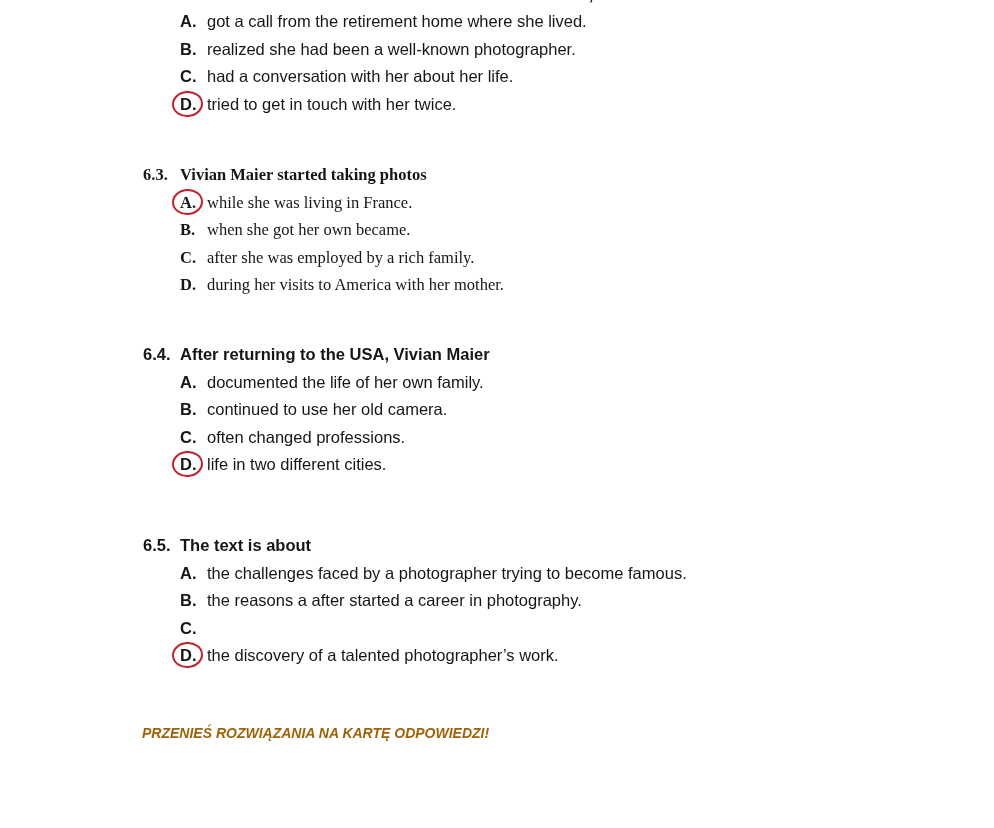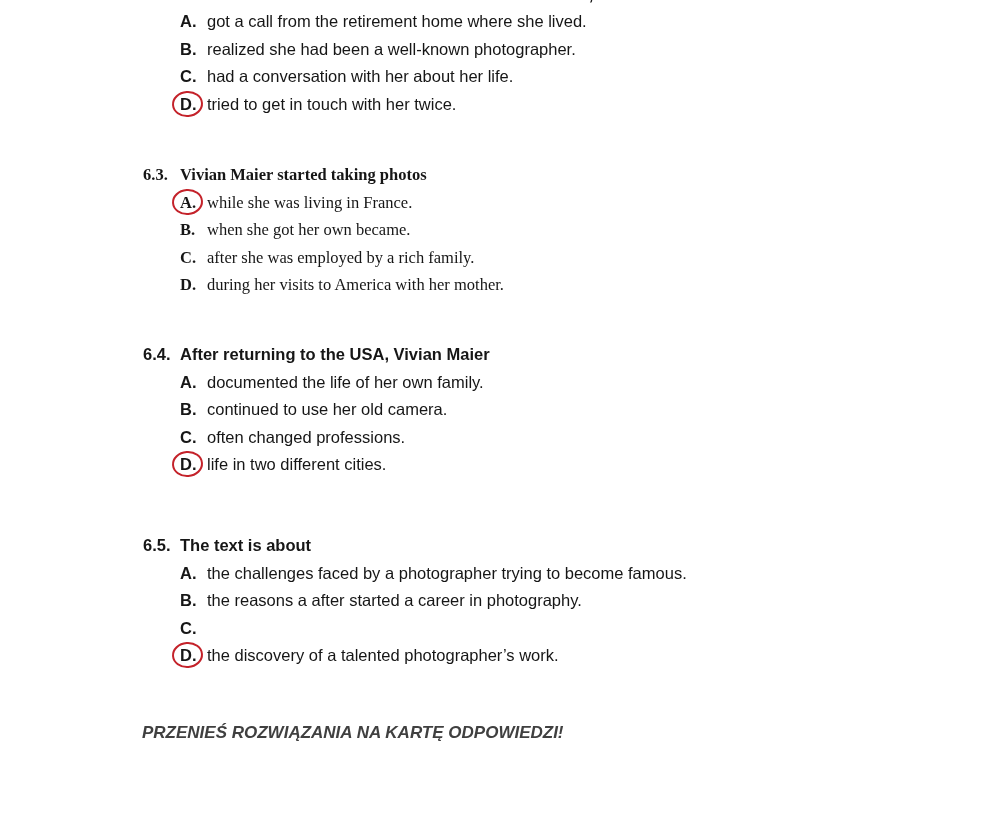--- a/index.html
+++ b/index.html
@@ -57,23 +57,23 @@
     transform: rotate(-4deg);
     pointer-events: none;
   }
   .footer {
     position: absolute;
     left: 142px;
     top: 719px;
     line-height: 28px;
     font-weight: bold;
     font-style: italic;
-    font-size: 17px;
+    font-size: 14px;
     white-space: nowrap;
-    color: #404040;
+    color: #a16207;
   }
 </style>
 </head>
 <body>
 
 <div class="page">
 
   <div class="q" id="q62">
     <div class="q-head">
       <span class="q-num">6.2.</span>

